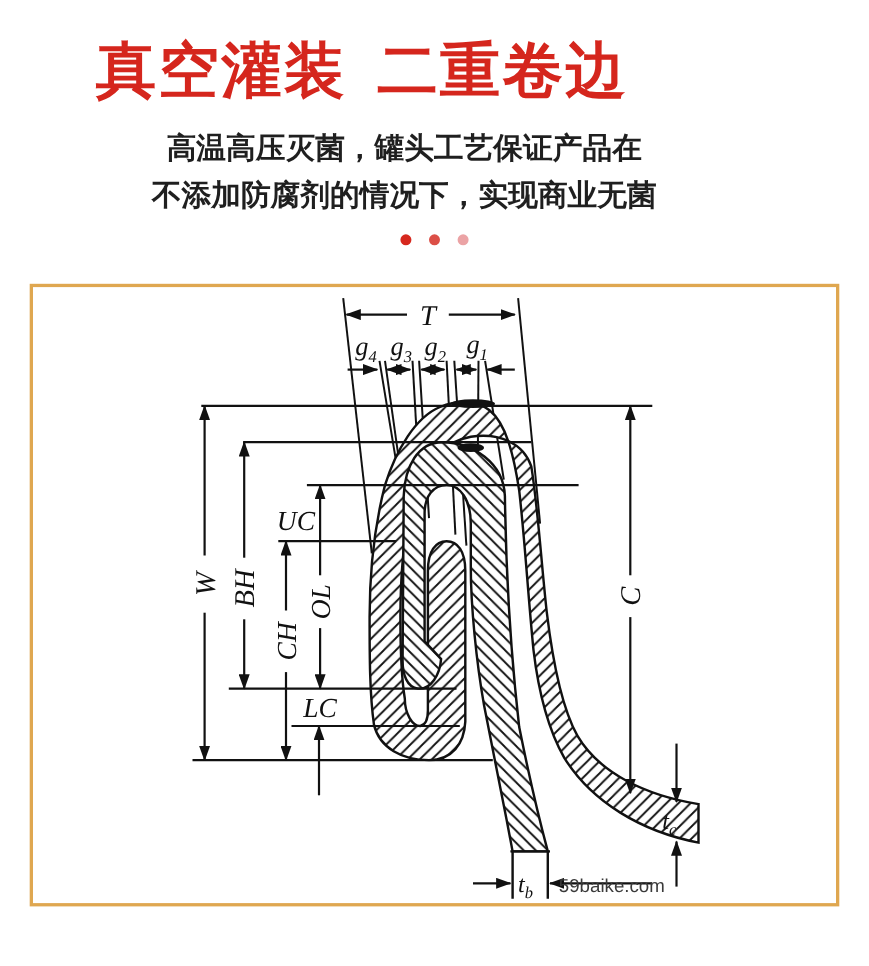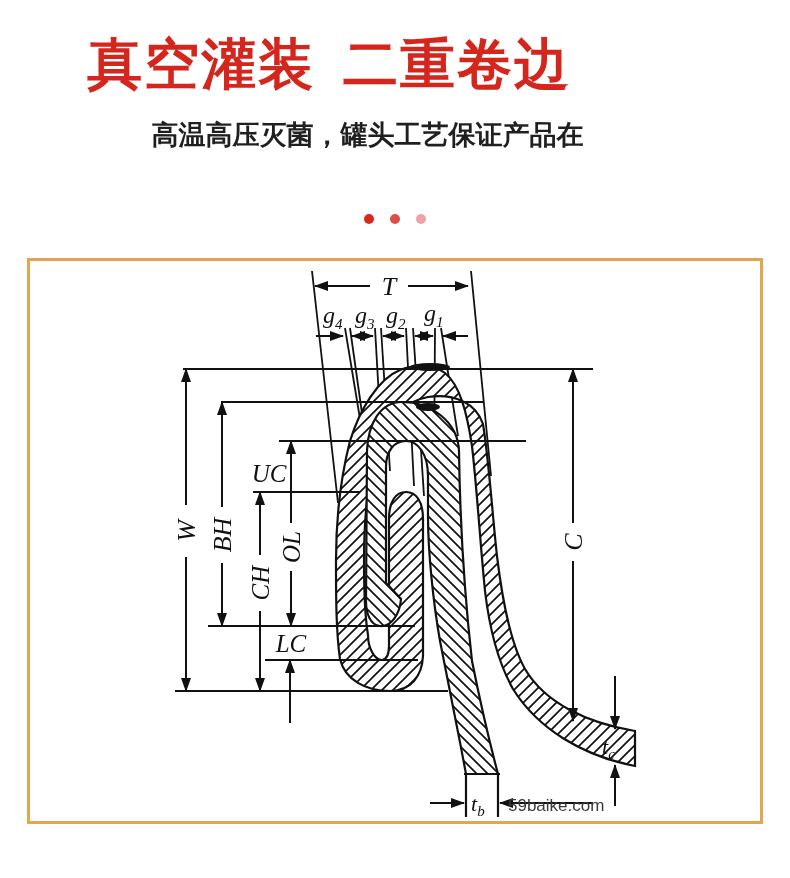--- a/index.html
+++ b/index.html
@@ -16,20 +16,21 @@
   svg text{font-family:"Liberation Serif",serif;font-style:italic;fill:#111;}
   svg .wm{font-family:"Liberation Sans",sans-serif;font-style:normal;fill:#3a3a3a;}
 </style>
 </head>
 <body>
 
 <div class="title" style="color: rgb(213, 38, 29);">真空灌装  二重卷边</div>
 
 <div class="subtitle">
   <div>高温高压灭菌，罐头工艺保证产品在</div>
+  <div>不添加防腐剂的情况下，实现商业无菌</div>
 </div>
 
 <div class="dots">
   <span style="background: rgb(214, 40, 30);"></span>
   <span style="background: rgb(220, 79, 71);"></span>
   <span style="background: rgb(235, 163, 165);"></span>
 </div>
 
 <div class="panel" style="border-color: rgb(223, 167, 80);">
 <svg width="730" height="560" viewBox="0 0 730 560">

